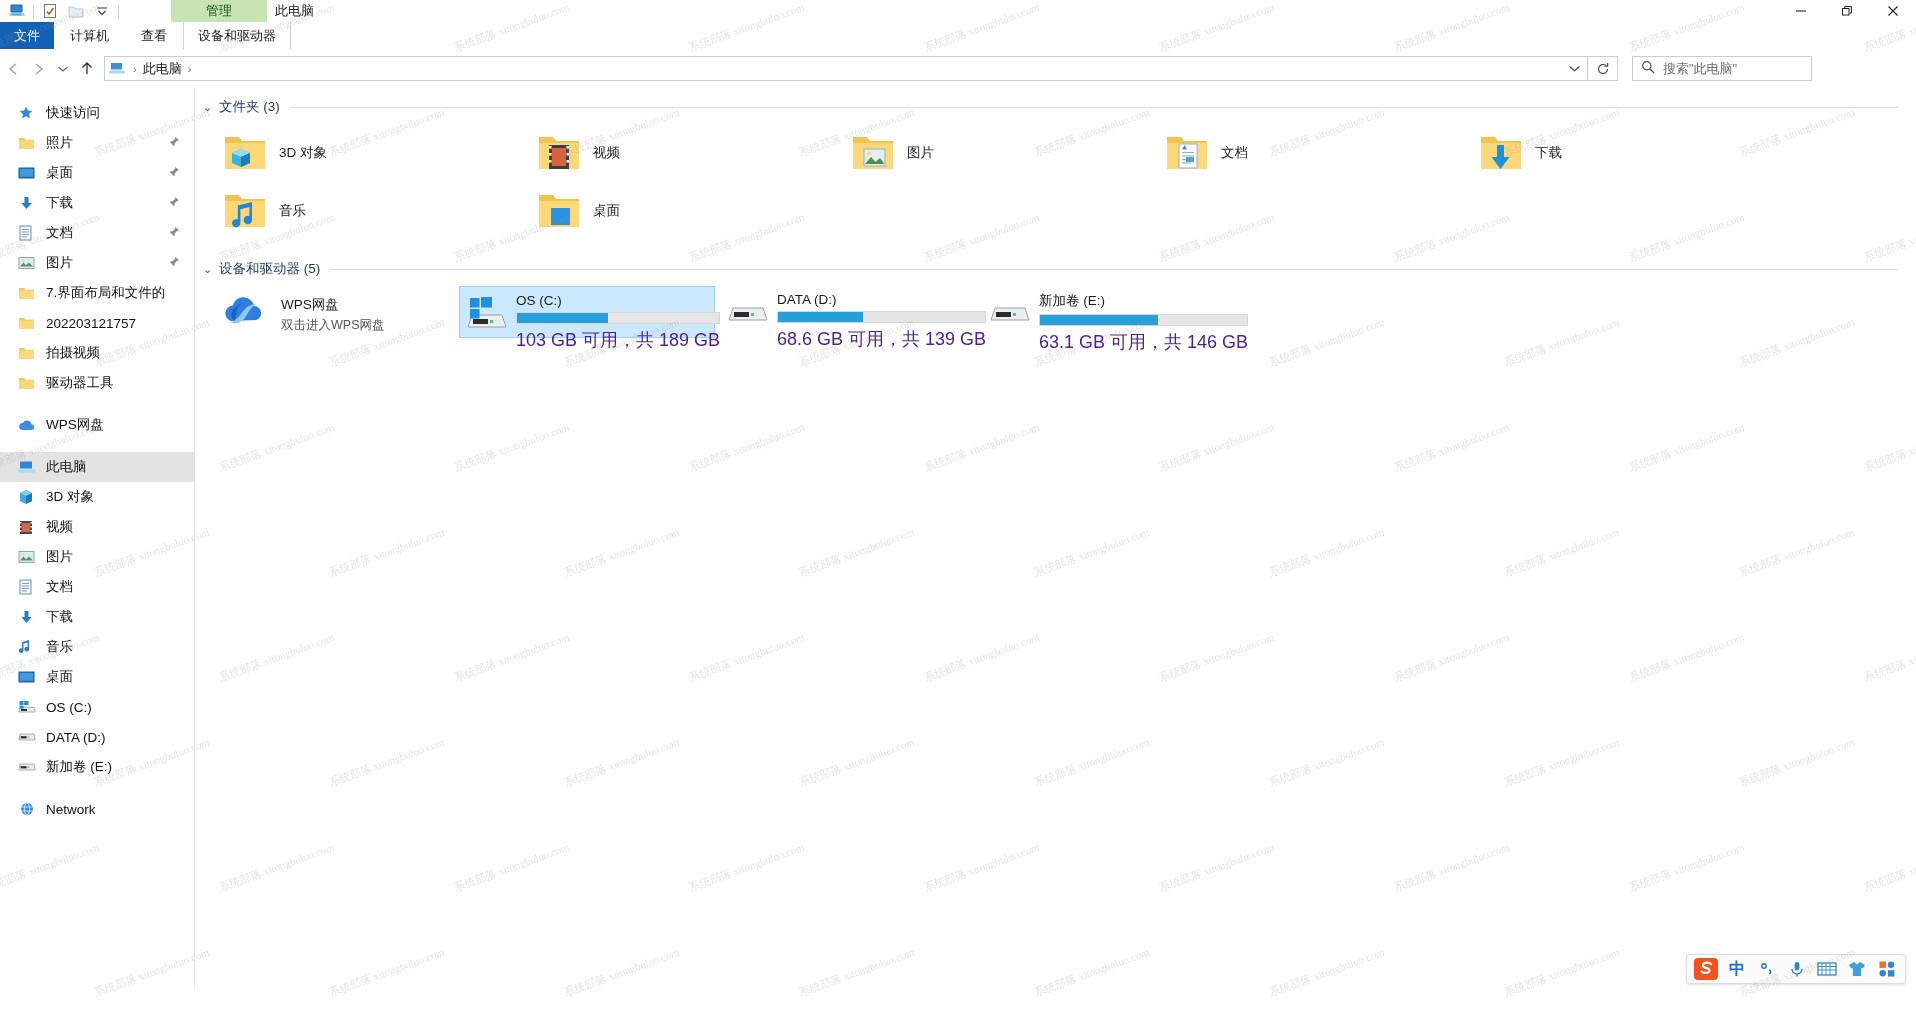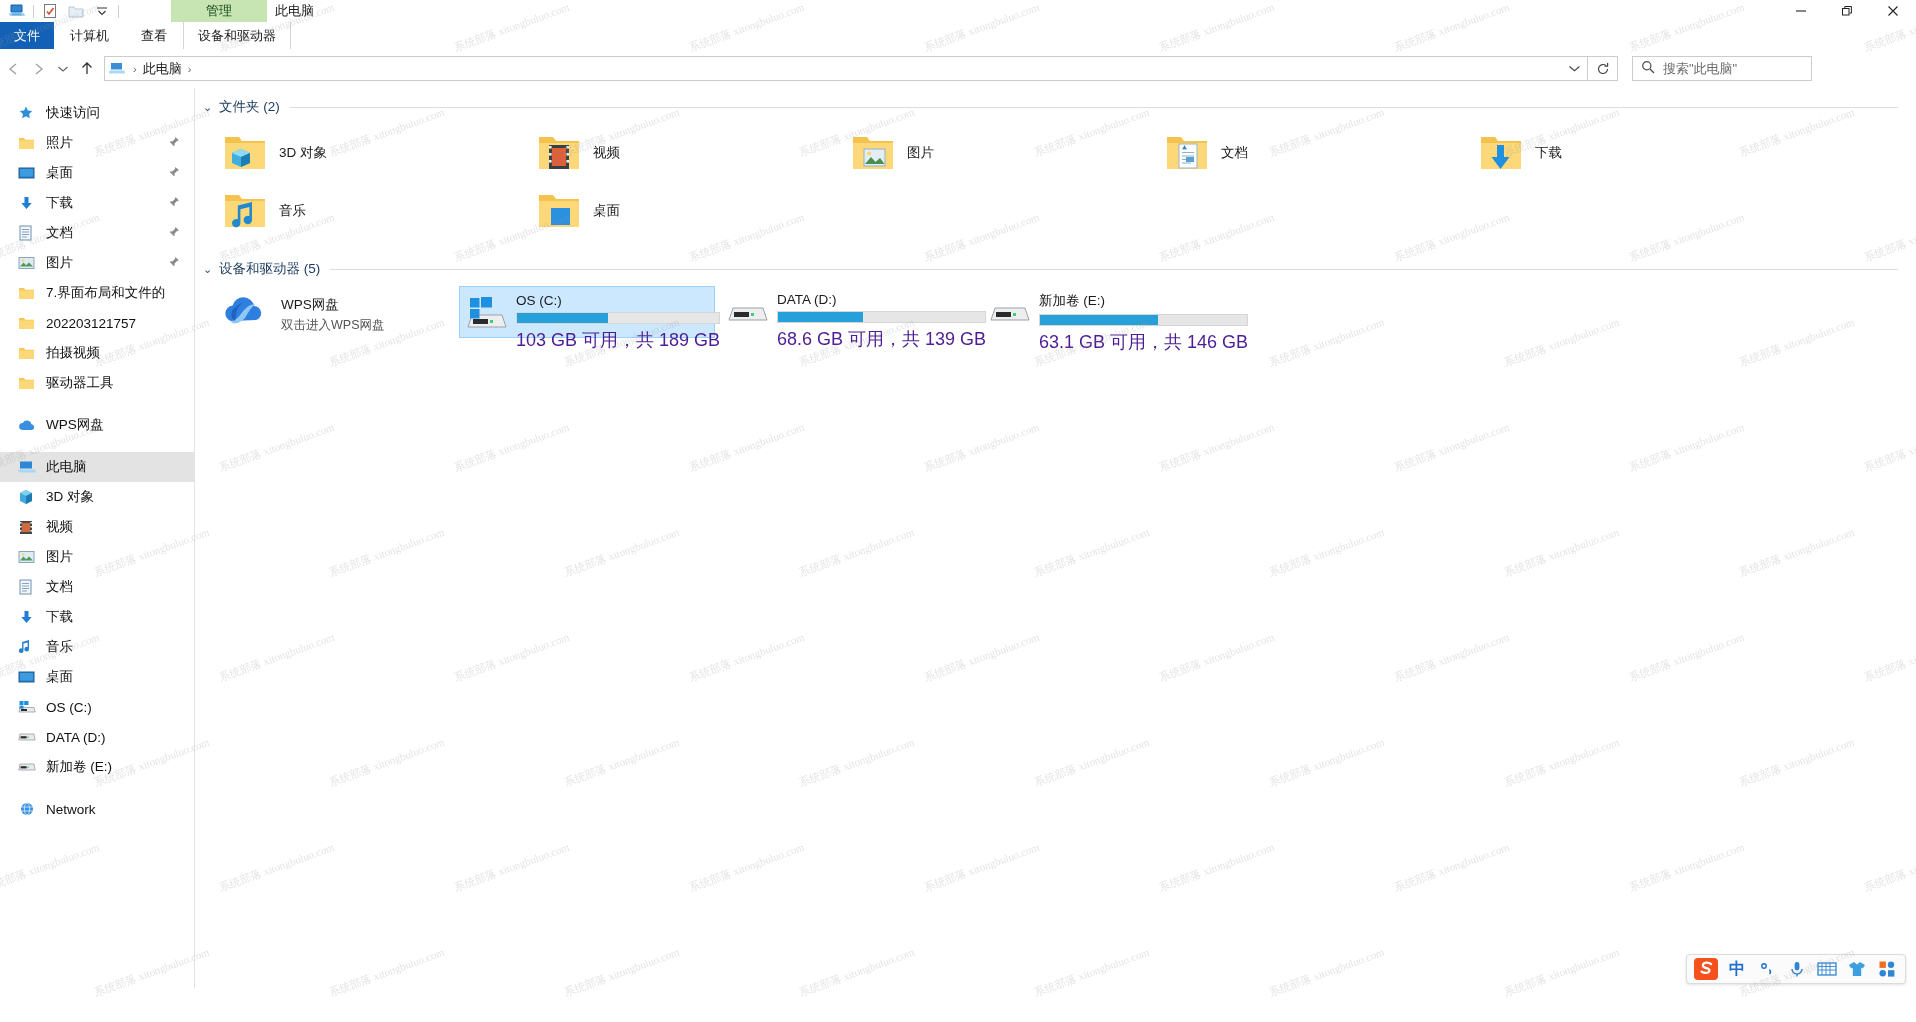--- a/index.html
+++ b/index.html
@@ -559,21 +559,21 @@
             </svg>
         </span>
         <span class="nav-label">Network</span>
       </div>
     </div>
 
     <div class="filearea">
 
       <div class="group-head">
         <span class="group-chev">⌄</span>
-        <span class="group-title">文件夹 (2)</span>
+        <span class="group-title">文件夹 (3)</span>
         <span class="group-rule"></span>
       </div>
 
       <div class="grid">
         <div class="tile">
           <span class="ico">
             <svg width="46" height="40" viewBox="0 0 46 40">
               <path d="M3 4h14l3 4h23v28H3z" fill="#f3c34d"></path>
                 <path d="M3 10h40v26H3z" fill="#fcd879"></path>
               <path d="M19 16l9 4v10l-9 4-9-4V20z" fill="#3fb0dd"></path>

